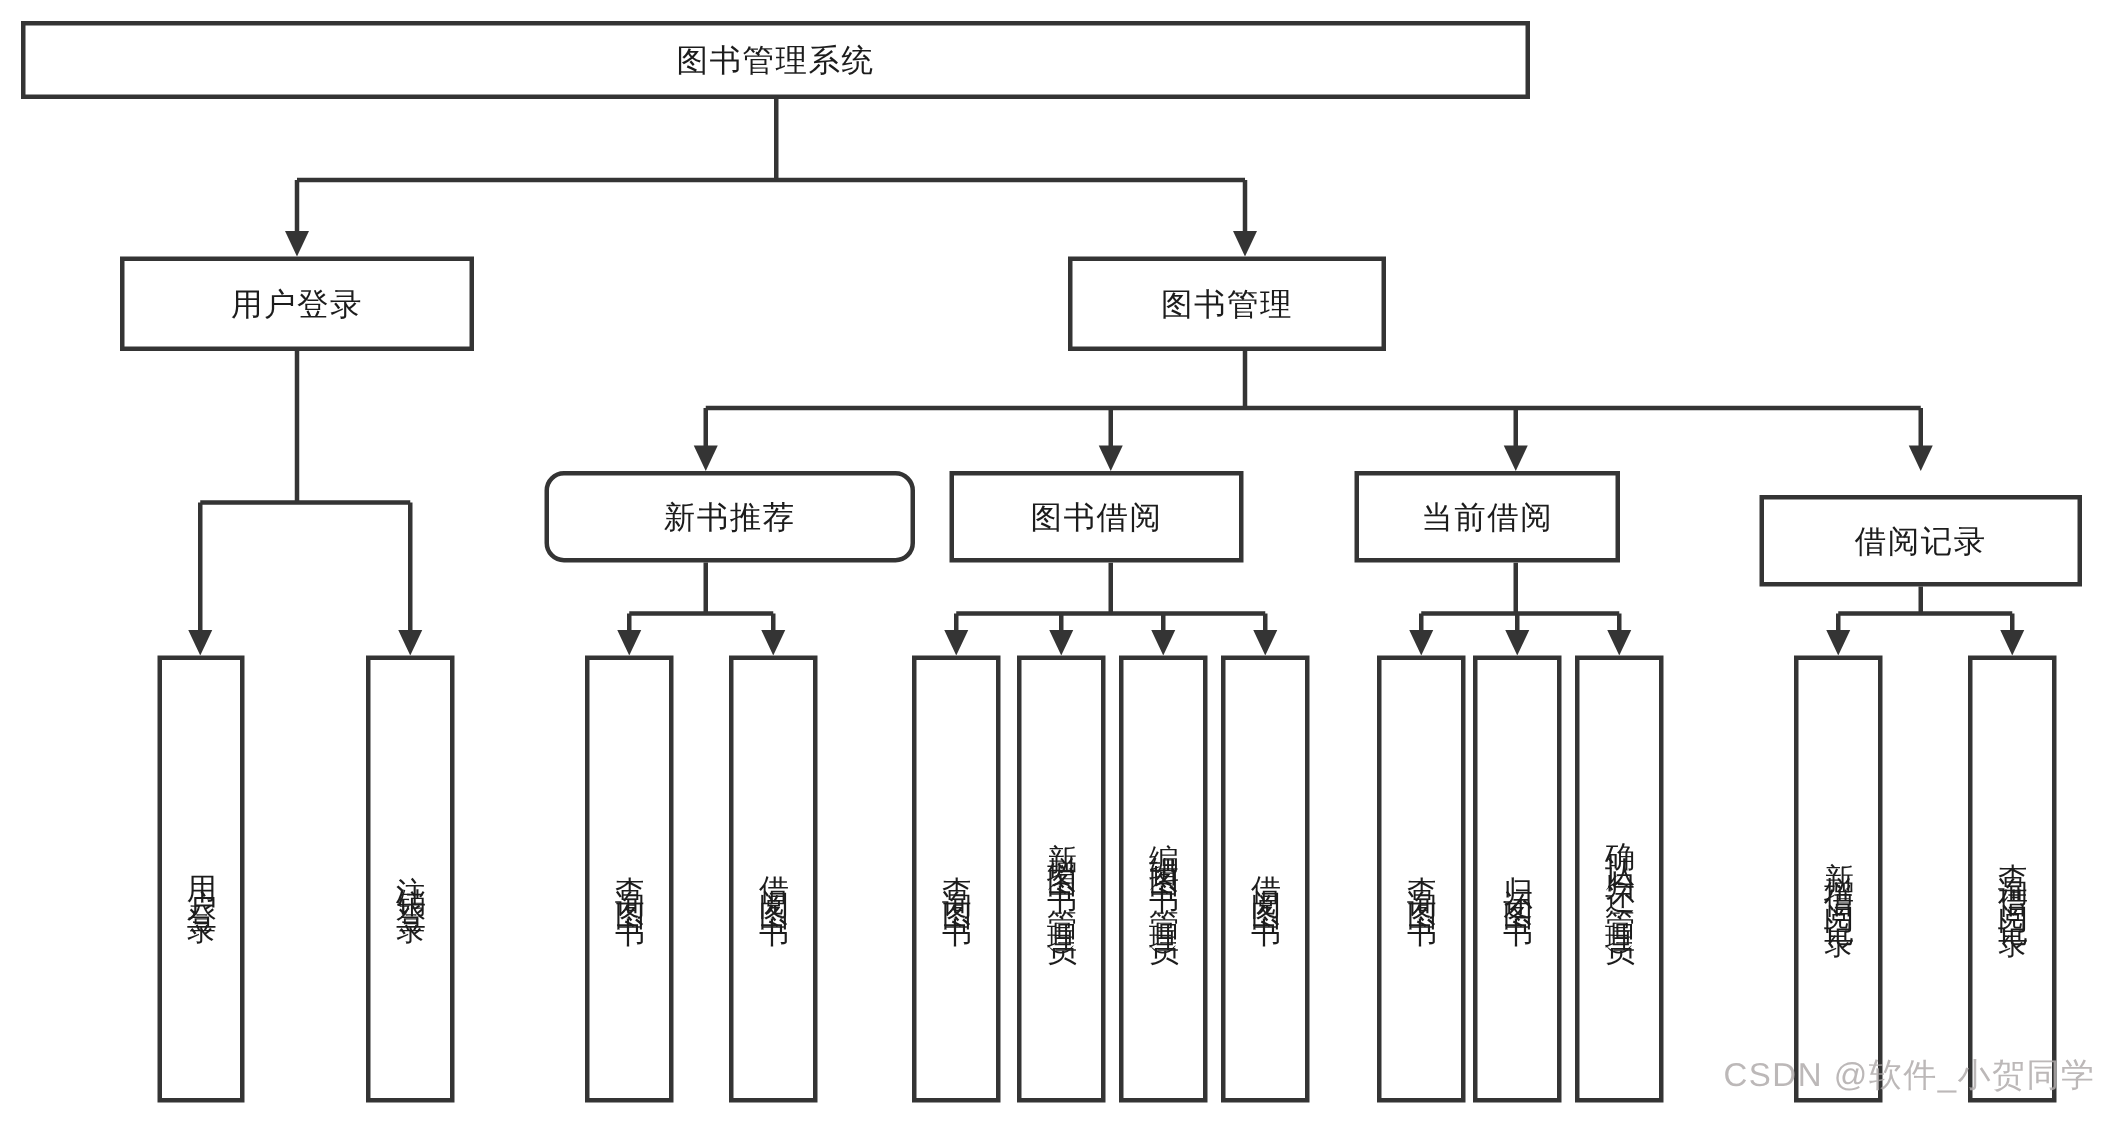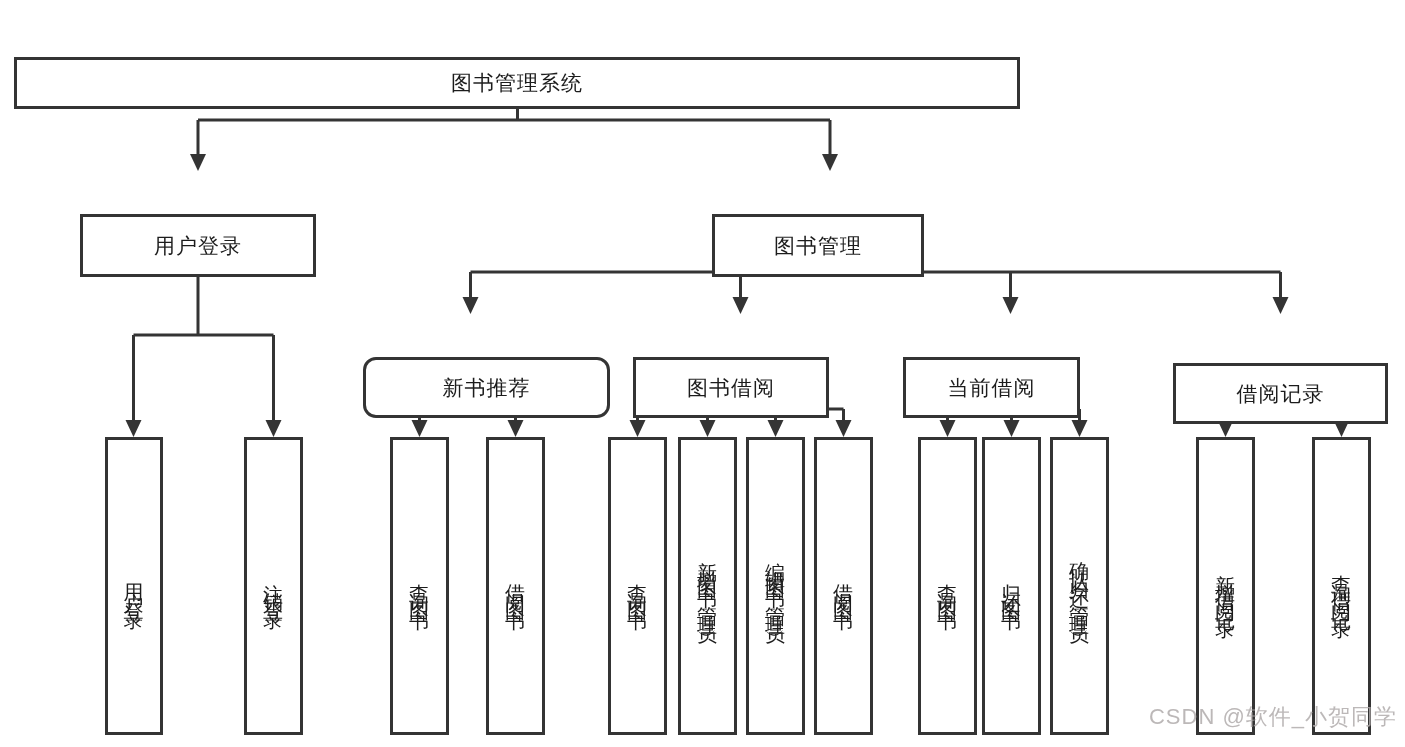--- a/index.html
+++ b/index.html
@@ -29,21 +29,20 @@
     background: #ffffff;
     display: flex;
     align-items: center;
     justify-content: center;
     color: #1c1c1c;
   }
   .h-node {
     font-size: 21px;
     letter-spacing: 1px;
     white-space: nowrap;
-    margin-top: 43px;
   }
   .leaf {
     align-items: center;
     justify-content: center;
   }
   .leaf .v-label {
     writing-mode: vertical-rl;
     text-orientation: mixed;
     font-size: 20px;
     letter-spacing: 9px;
@@ -112,21 +111,21 @@
 
   <div class="node h-node" style="left:363px; top:314px; width:247px; height:61px;border-radius:13px;">
     <span>新书推荐</span>
   </div>
   <div class="node h-node" style="left:633px; top:314px; width:196px; height:61px;font-family:Liberation Mono, monospace;">
     <span>图书借阅</span>
   </div>
   <div class="node h-node" style="left:903px; top:314px; width:177px; height:61px;">
     <span>当前借阅</span>
   </div>
-  <div class="node h-node" style="left:1173px; top:320px; width:215px; height:61px;">
+  <div class="node h-node" style="left:1173px; top:330px; width:215px; height:61px;">
     <span>借阅记录</span>
   </div>
 
   <div class="node leaf" style="left:105px; top:437px; width:58px; height:298px;">
     <span class="v-label">用户登录</span>
   </div>
   <div class="node leaf" style="left:244px; top:437px; width:59px; height:298px;">
     <span class="v-label">注销登录</span>
   </div>
 

